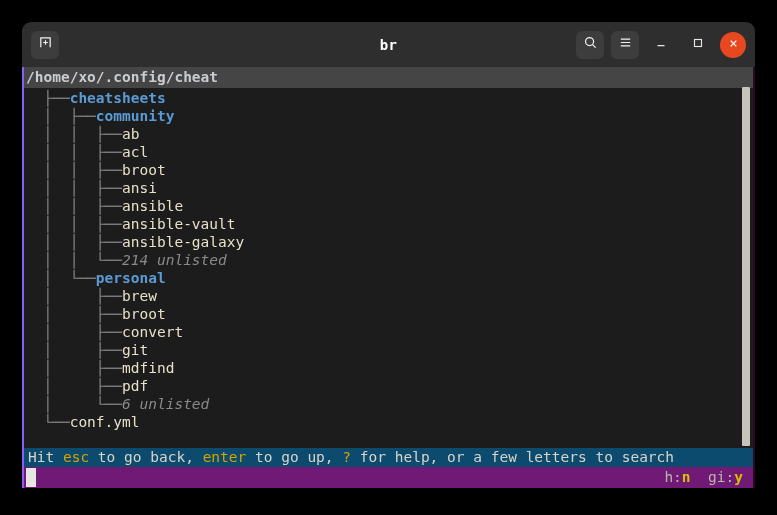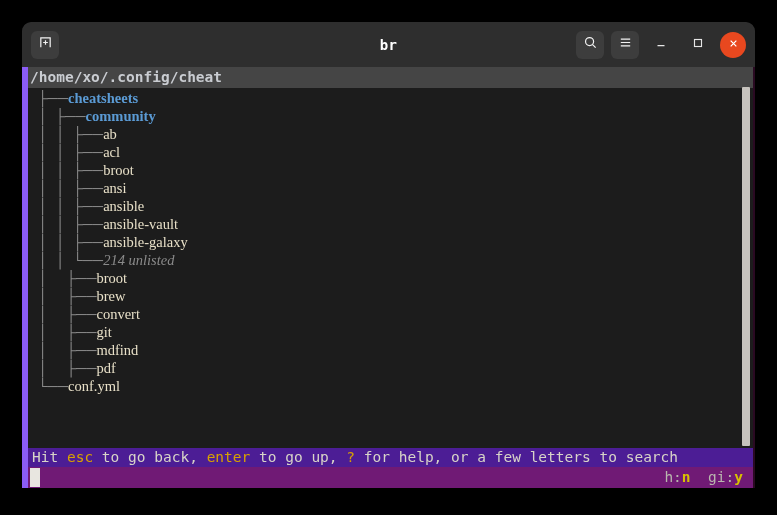--- a/index.html
+++ b/index.html
@@ -89,21 +89,21 @@
     justify-content: center;
     color: #ffffff;
     flex: 0 0 auto;
   }
 
   
   .term {
     flex: 1 1 auto;
     position: relative;
     background: #1c1c1c;
-    border-left: 6px solid #8b5cf6;
+    border-left: 2px solid #8b5cf6;
     border-right: 2px solid #2a0a22;
     box-sizing: border-box;
     display: flex;
     flex-direction: column;
     font-size: 14.5px;
     line-height: 18px;
   }
 
   .pathbar {
     background: #454545;
@@ -113,37 +113,36 @@
     line-height: 19px;
     padding: 1px 0 1px 2px;
     white-space: pre;
   }
 
   .tree {
     flex: 1 1 auto;
     padding-top: 1px;
     overflow: hidden;
     position: relative;
-    font-family: Liberation Serif, serif;
   }
   .row {
     height: 18px;
     line-height: 18px;
     white-space: pre;
     display: block;
     padding-left: 2px;
   }
   .branch { color: #8a8a8a; }
   .dir    { color: #5b9bd5; font-weight: bold; }
   .file   { color: #e8e0c8; }
   .unlisted { color: #8a8a8a; font-style: italic; }
 
   
   .statusbar {
-    background: #4c1d95;
+    background: #0c4a6e;
     color: #d8d4c8;
     height: 19px;
     line-height: 19px;
     white-space: pre;
     padding-left: 4px;
     font-size: 14.5px;
   }
   .key { color: #d8a200; }
 
   .hintbar {
@@ -253,26 +252,28 @@
         <div class="row"><span class="branch">  ├──</span><span class="dir">cheatsheets</span></div>
         <div class="row"><span class="branch">  │  ├──</span><span class="dir">community</span></div>
         <div class="row"><span class="branch">  │  │  ├──</span><span class="file">ab</span></div>
         <div class="row"><span class="branch">  │  │  ├──</span><span class="file">acl</span></div>
         <div class="row"><span class="branch">  │  │  ├──</span><span class="file">broot</span></div>
         <div class="row"><span class="branch">  │  │  ├──</span><span class="file">ansi</span></div>
         <div class="row"><span class="branch">  │  │  ├──</span><span class="file">ansible</span></div>
         <div class="row"><span class="branch">  │  │  ├──</span><span class="file">ansible-vault</span></div>
         <div class="row"><span class="branch">  │  │  ├──</span><span class="file">ansible-galaxy</span></div>
         <div class="row"><span class="branch">  │  │  └──</span><span class="unlisted">214 unlisted</span></div>
+        <div class="row"><span class="branch">  │  └──</span><span class="dir">personal</span></div>
+        <div class="row"><span class="branch">  │     ├──</span><span class="file">brew</span></div>
         <div class="row"><span class="branch">  │     ├──</span><span class="file">broot</span></div>
-        <div class="row"><span class="branch">  │     ├──</span><span class="file">brew</span></div>
         <div class="row"><span class="branch">  │     ├──</span><span class="file">convert</span></div>
         <div class="row"><span class="branch">  │     ├──</span><span class="file">git</span></div>
         <div class="row"><span class="branch">  │     ├──</span><span class="file">mdfind</span></div>
         <div class="row"><span class="branch">  │     ├──</span><span class="file">pdf</span></div>
+        <div class="row"><span class="branch">  │     └──</span><span class="unlisted">6 unlisted</span></div>
         <div class="row"><span class="branch">  └──</span><span class="file">conf.yml</span></div>
       </div>
 
     <div class="statusbar"><span>Hit </span><span class="key">esc</span><span> to go back, </span><span class="key">enter</span><span> to go up, </span><span class="key">?</span><span> for help, or a few letters to search</span></div>
 
     <div class="hintbar">
       <div class="cursor"></div>
       <div class="hints"><span>h:</span><span class="hintkey">n</span><span>  </span><span>gi:</span><span class="hintkey">y</span></div>
     </div>
 

